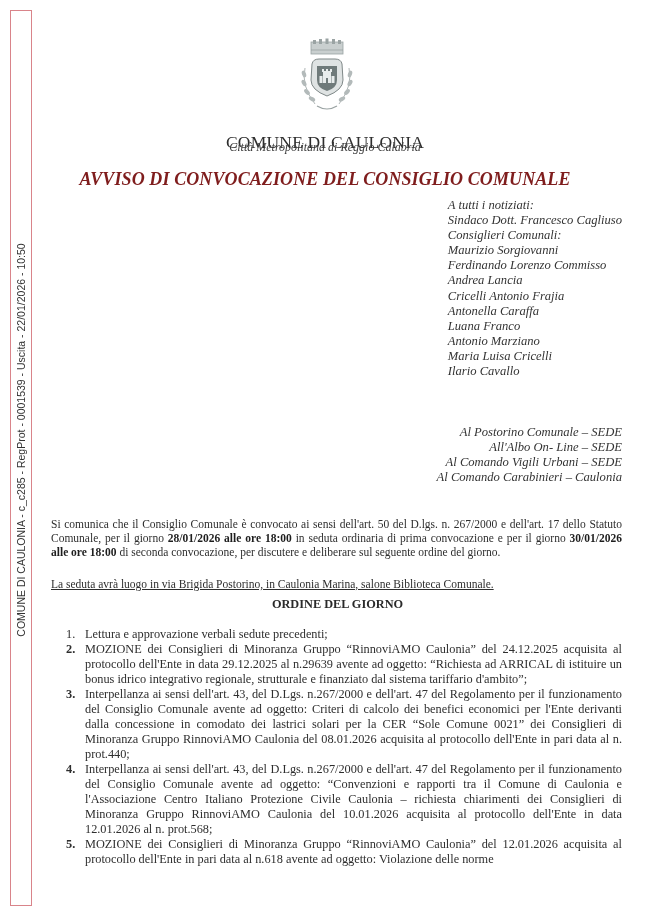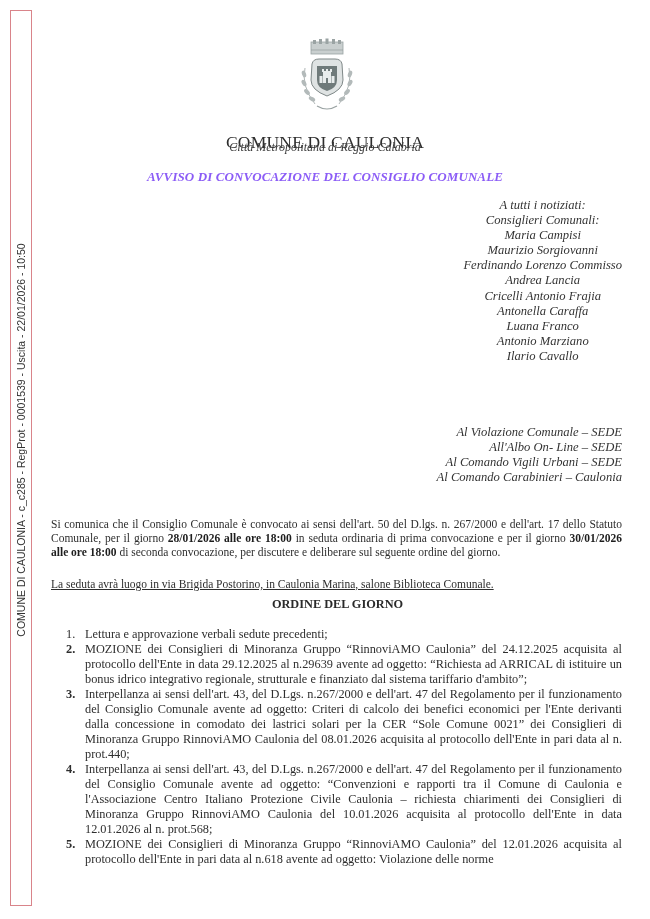--- a/index.html
+++ b/index.html
@@ -20,25 +20,25 @@
   .header-title {
     position: absolute; left: 0; width: 650px; top: 132px; text-align: center;
     font-size: 17.5px; letter-spacing: 0.2px; color: #2e2e2e;
   }
   .header-sub {
     position: absolute; left: 0; width: 650px; top: 140px; text-align: center;
     font-size: 12px; font-style: italic; color: #3a3a3a;
   }
   .avviso {
     position: absolute; left: 0; width: 650px; top: 169px; text-align: center;
-    font-size: 13px; font-weight: bold; font-style: italic; color: #8b5cf6;
+    font-size: 18px; font-weight: bold; font-style: italic; color: #7f1d1d;
     letter-spacing: 0.1px;
   }
   .recipients {
-    position: absolute; right: 28px; top: 198px; text-align: center;
+    position: absolute; right: 28px; top: 198px; text-align: left;
     font-size: 12.6px; font-style: italic; line-height: 15.1px; color: #333;
   }
   .offices {
     position: absolute; right: 28px; top: 425px; text-align: right;
     font-size: 12.6px; font-style: italic; line-height: 15.1px; color: #333;
   }
   .intro {
     position: absolute; left: 51px; width: 571px; top: 518px;
     font-size: 11.5px; line-height: 13.9px; text-align: justify; color: #2e2e2e;
   }
@@ -109,34 +109,35 @@
     <path d="M24 68 Q34 74 44 68" stroke="#9aa3a3" stroke-width="1.2" fill="none"></path>
   </svg>
 </div>
 
 <div class="header-title">COMUNE DI CAULONIA</div>
 <div class="header-sub">Città Metropolitana di Reggio Calabria</div>
 <div class="avviso">AVVISO DI CONVOCAZIONE DEL CONSIGLIO COMUNALE</div>
 
 <div class="recipients">
   <div>A tutti i notiziati:</div>
+  <div>Sindaco Dott. Francesco Cagliuso</div>
   <div>Consiglieri Comunali:</div>
-  <div>Maria Campisi</div>
   <div>Maurizio Sorgiovanni</div>
   <div>Ferdinando Lorenzo Commisso</div>
   <div>Andrea Lancia</div>
   <div>Cricelli Antonio Frajia</div>
   <div>Antonella Caraffa</div>
   <div>Luana Franco</div>
   <div>Antonio Marziano</div>
+  <div>Maria Luisa Cricelli</div>
   <div>Ilario Cavallo</div>
 </div>
 
 <div class="offices">
-  <div>Al Violazione Comunale – SEDE</div>
+  <div>Al Postorino Comunale – SEDE</div>
   <div>All'Albo On- Line – SEDE</div>
   <div>Al Comando Vigili Urbani – SEDE</div>
   <div>Al Comando Carabinieri – Caulonia</div>
 </div>
 
 <div class="intro"><span>Si comunica che il Consiglio Comunale è convocato ai sensi dell'art. 50 del D.lgs. n. 267/2000 e dell'art. 17 dello Statuto Comunale, per il giorno </span><b>28/01/2026 alle ore 18:00</b><span> in seduta ordinaria di prima convocazione e per il giorno </span><b>30/01/2026 alle ore 18:00</b><span> di seconda convocazione, per discutere e deliberare sul seguente ordine del giorno.</span></div>
 
 <div class="venue">La seduta avrà luogo in via Brigida Postorino, in Caulonia Marina, salone Biblioteca Comunale.</div>
 
 <div class="odg-title">ORDINE DEL GIORNO</div>

